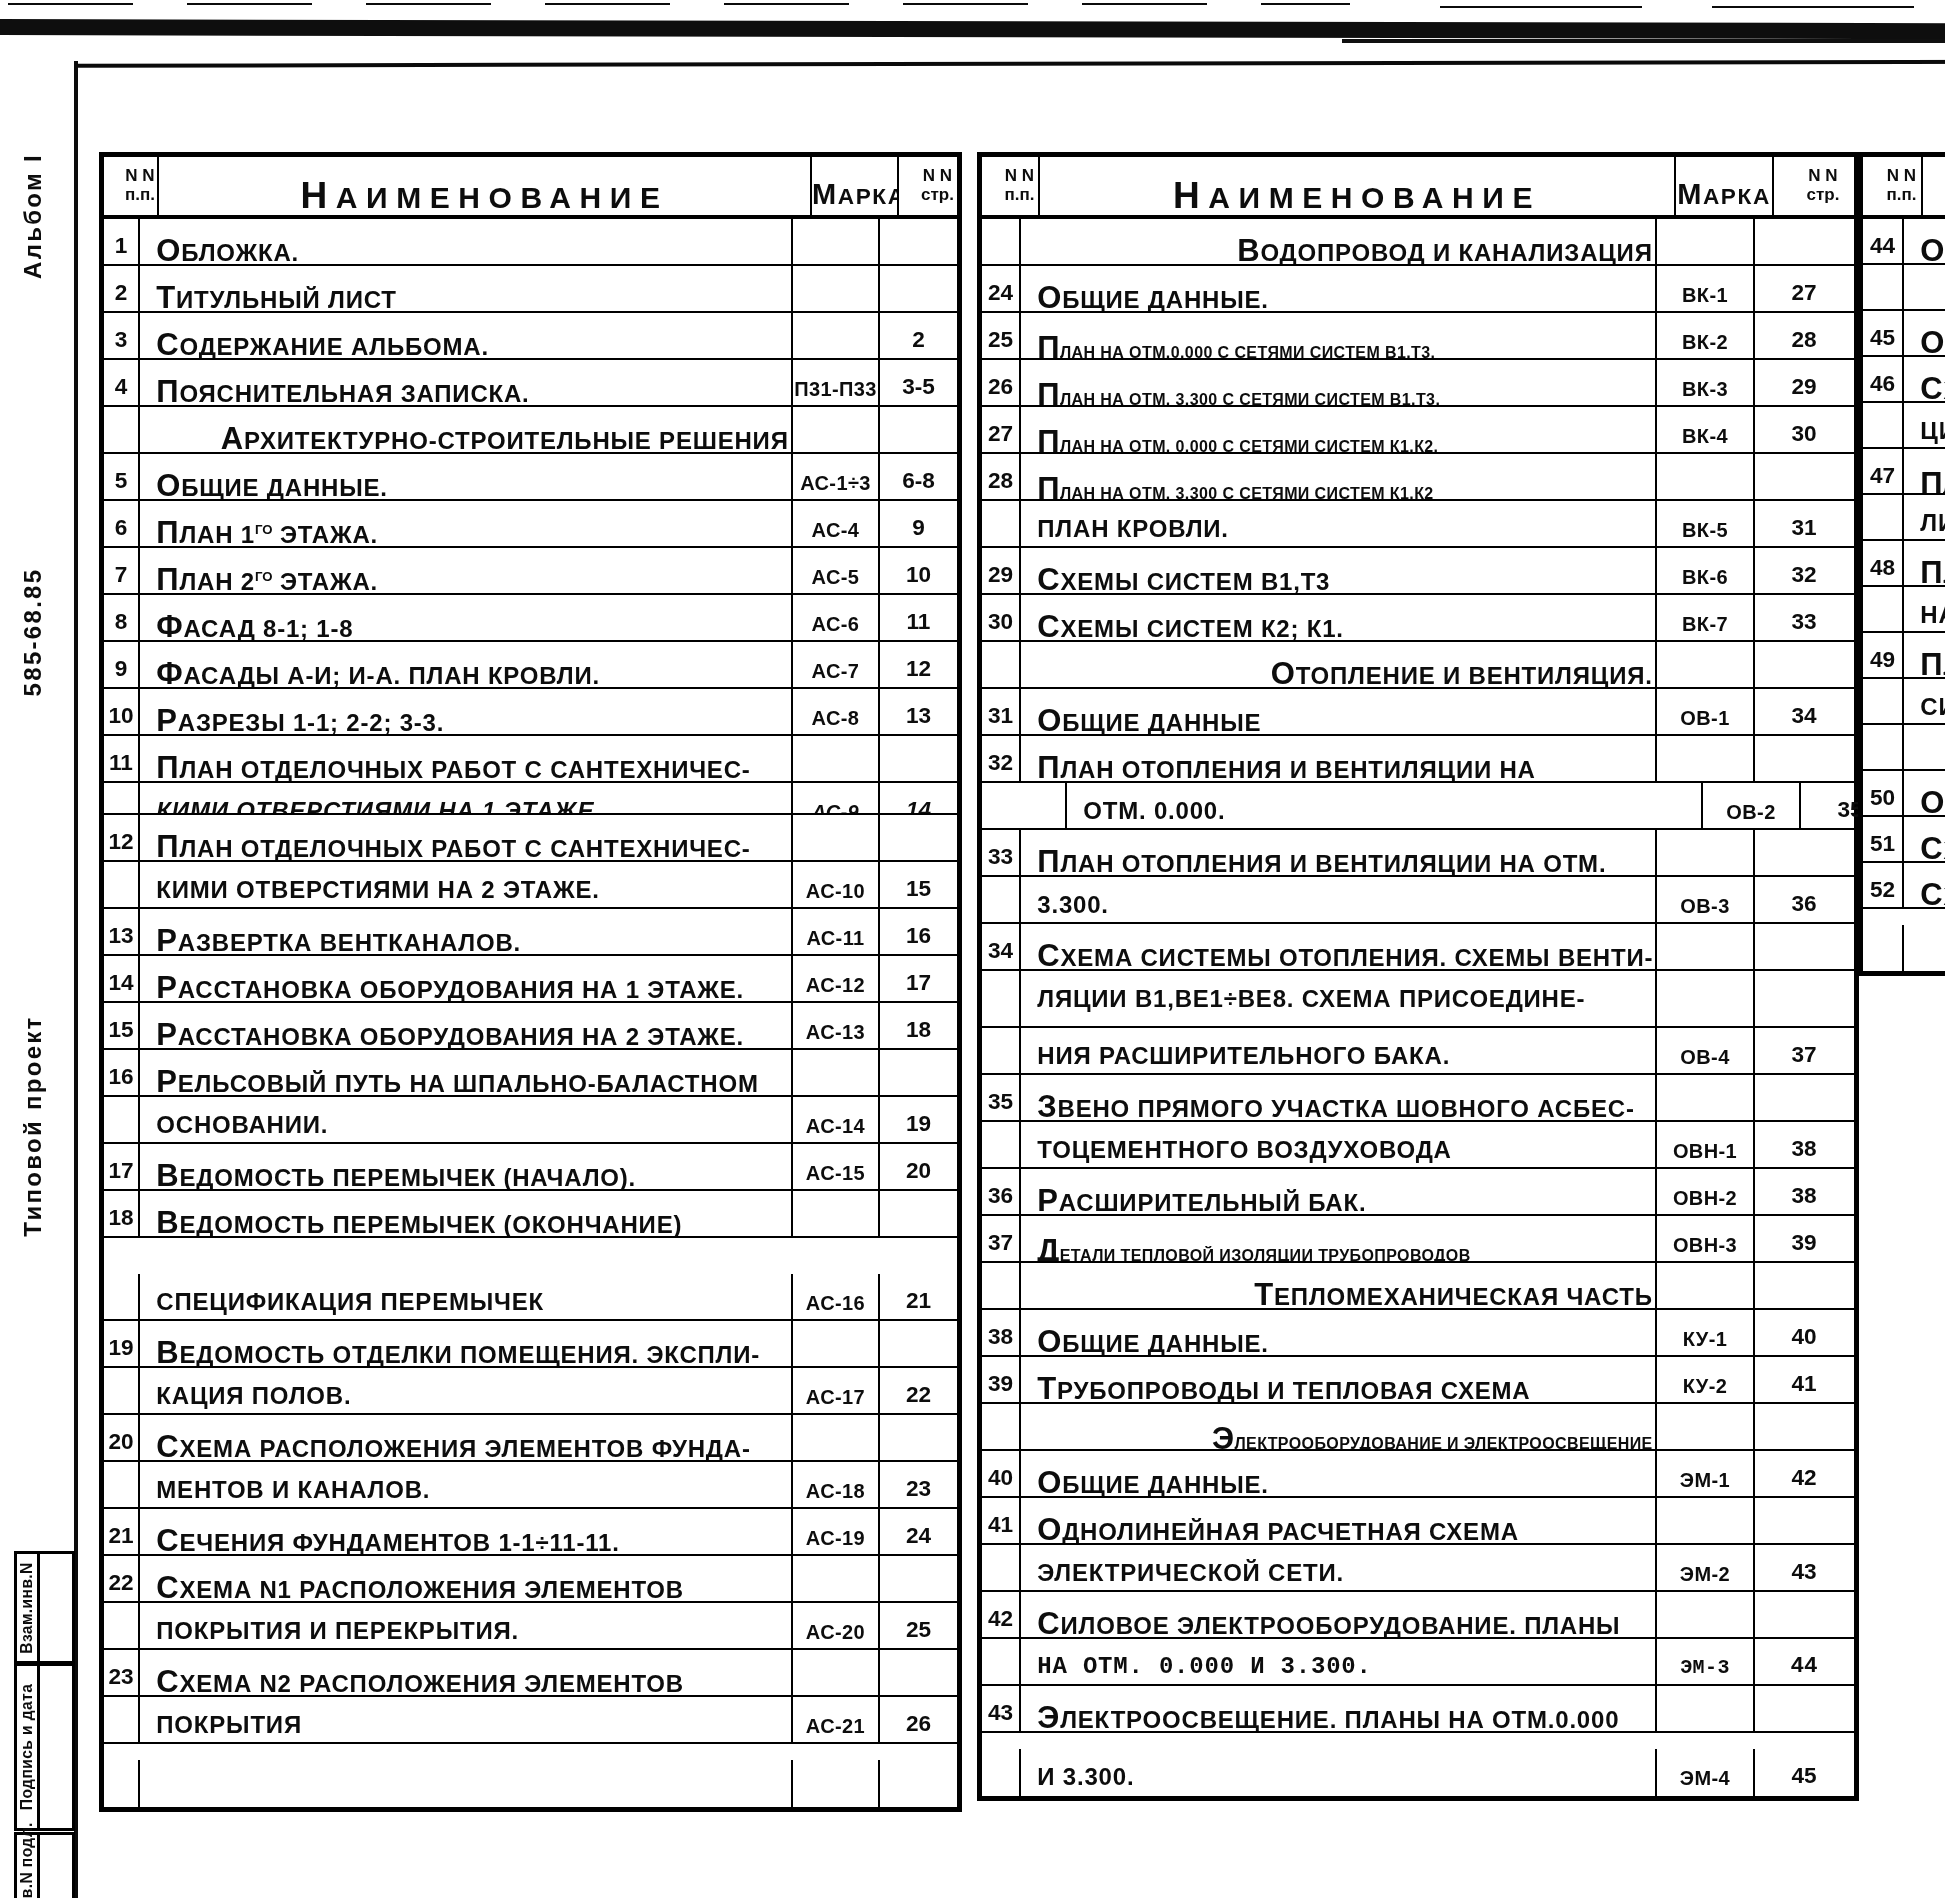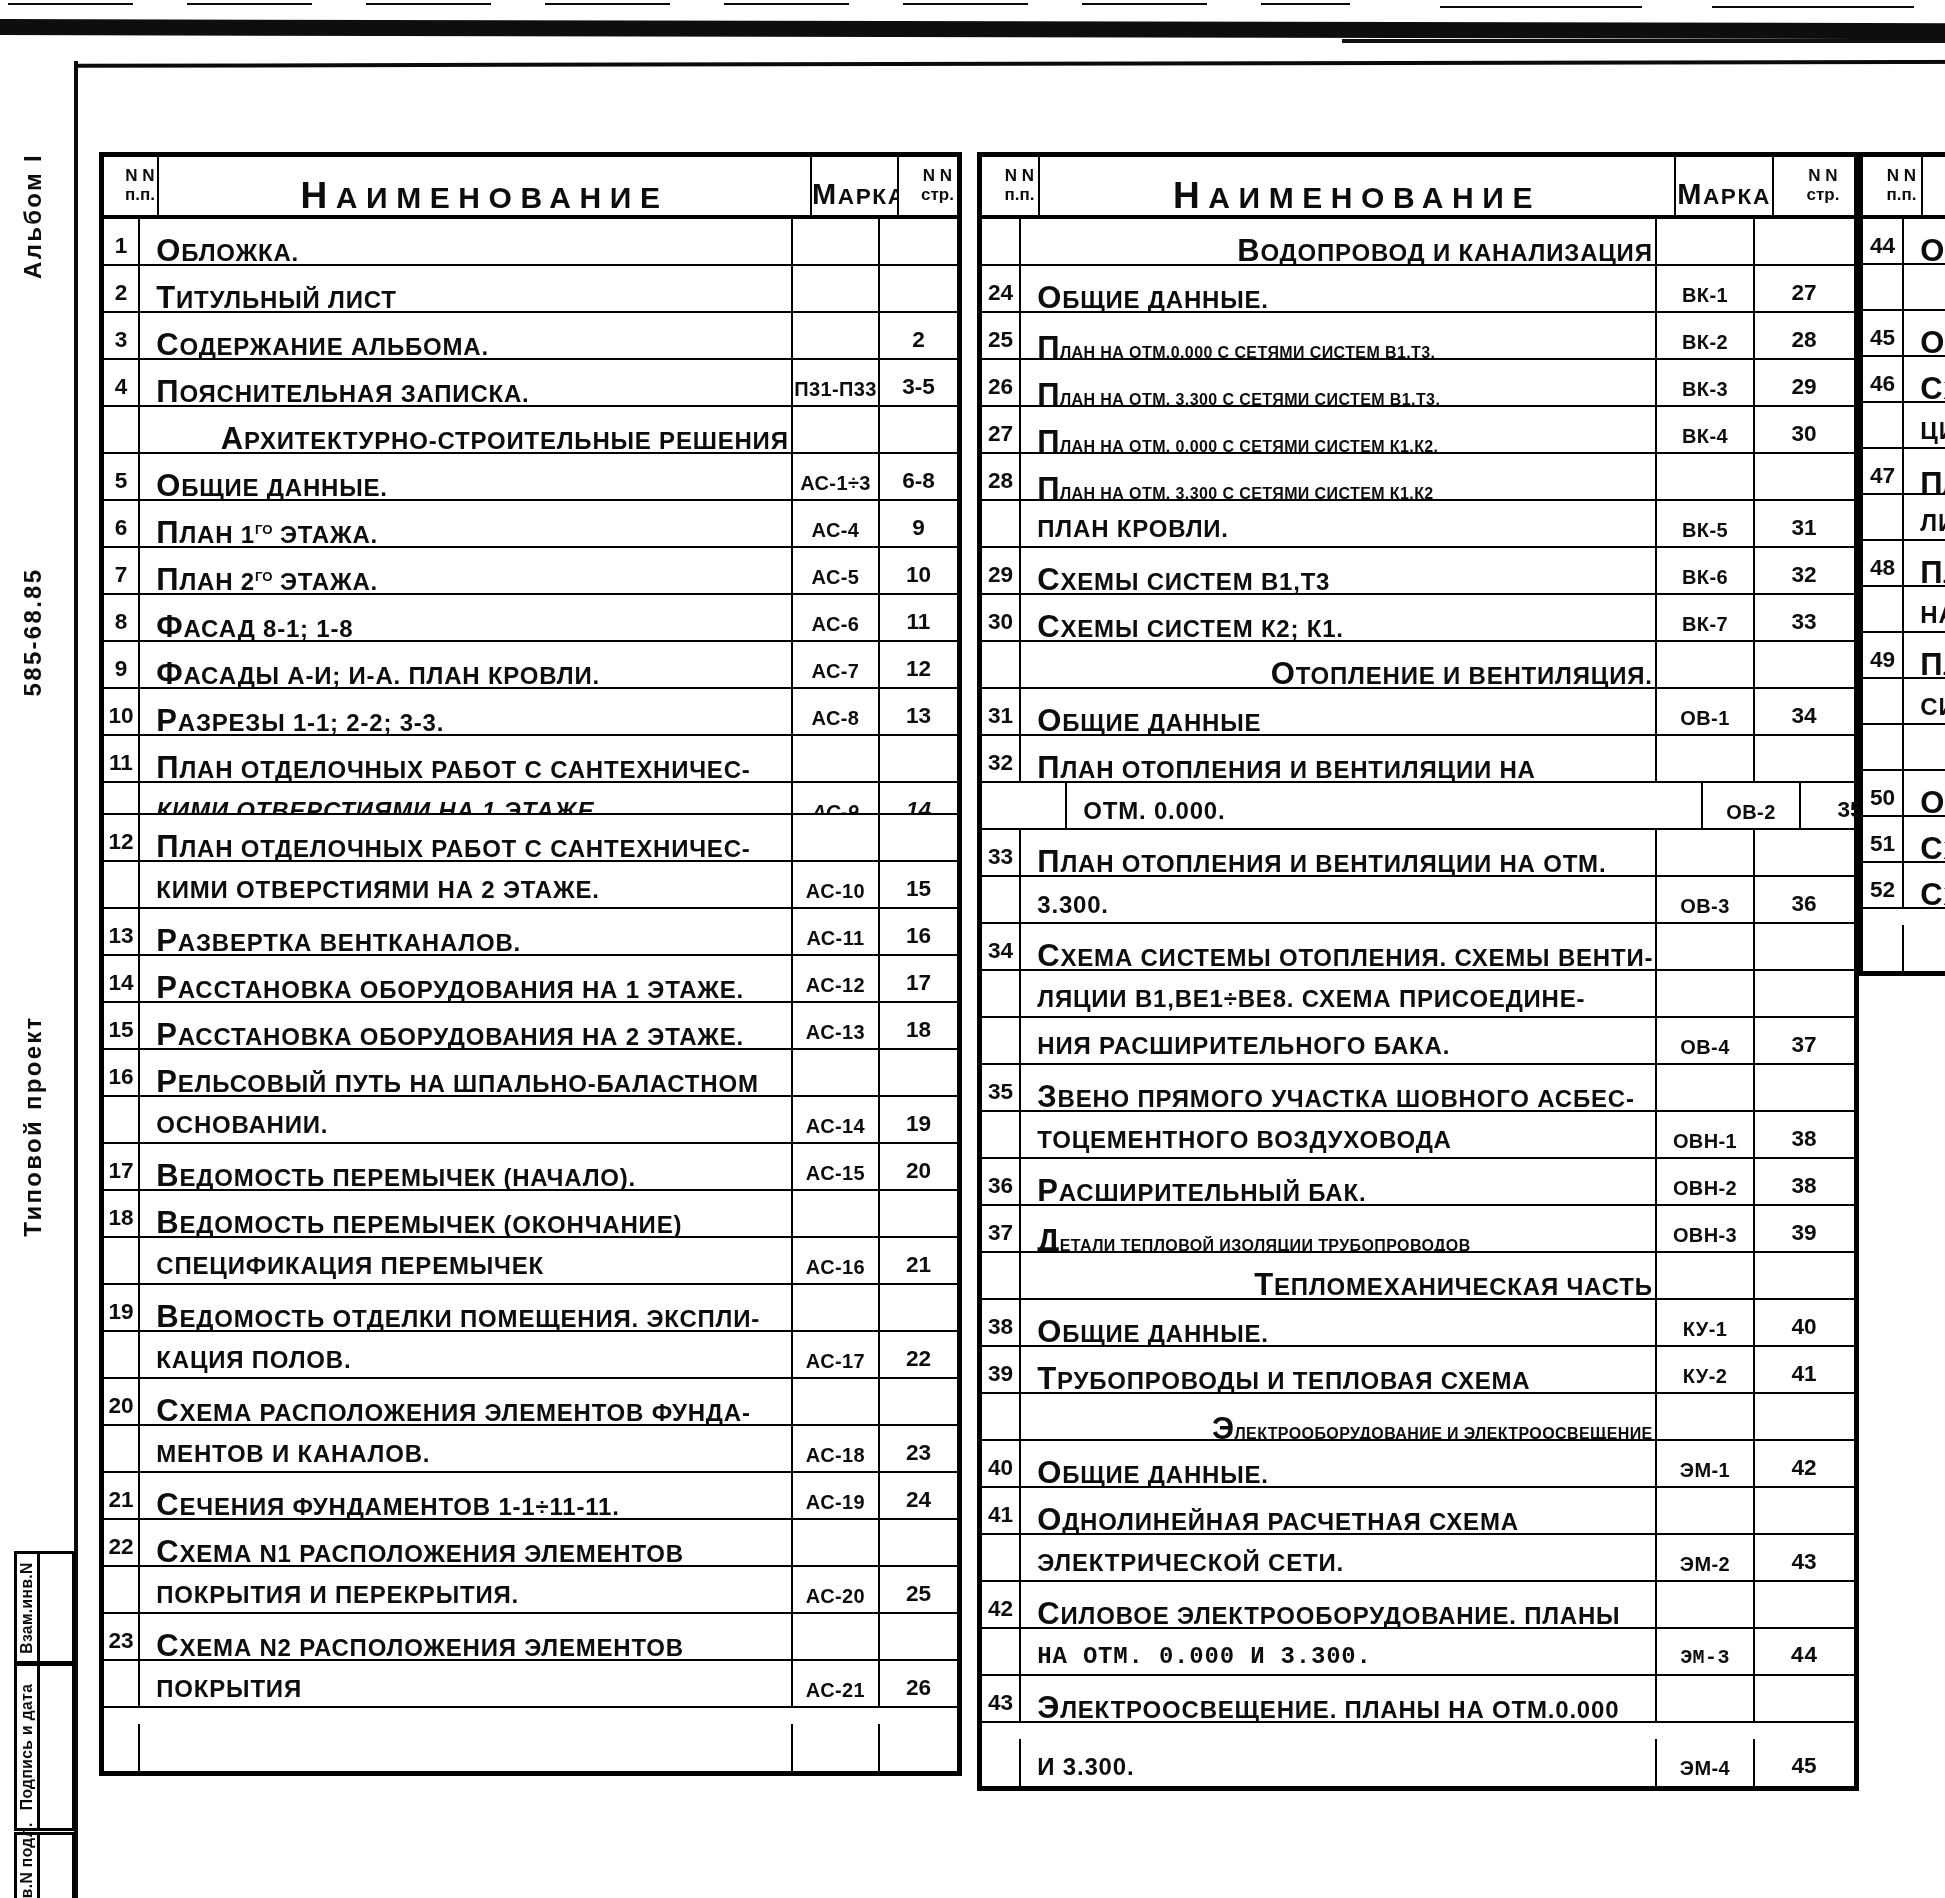--- a/index.html
+++ b/index.html
@@ -251,21 +251,21 @@
       <div class="cell c-name">Ведомость перемычек (начало).</div>
       <div class="cell c-marka">АС-15</div>
       <div class="cell c-str">20</div>
     </div>
     <div class="trow item" style="grid-template-columns: 36px 653px 87px 77px; height: 47px;">
       <div class="cell c-n">18</div>
       <div class="cell c-name">Ведомость перемычек (окончание)</div>
       <div class="cell c-marka"></div>
       <div class="cell c-str"></div>
     </div>
-    <div class="trow cont" style="grid-template-columns: 36px 653px 87px 77px; height: 47px;">
+    <div class="trow cont" style="grid-template-columns: 36px 653px 87px 77px; height: 47px; margin-top: 36px;">
       <div class="cell c-n"></div>
       <div class="cell c-name">Спецификация перемычек</div>
       <div class="cell c-marka">АС-16</div>
       <div class="cell c-str">21</div>
     </div>
     <div class="trow item" style="grid-template-columns: 36px 653px 87px 77px; height: 47px;">
       <div class="cell c-n">19</div>
       <div class="cell c-name">Ведомость отделки помещения. Экспли-</div>
       <div class="cell c-marka"></div>
       <div class="cell c-str"></div>
@@ -421,21 +421,21 @@
       <div class="cell c-name">3.300.</div>
       <div class="cell c-marka">ОВ-3</div>
       <div class="cell c-str">36</div>
     </div>
     <div class="trow item" style="grid-template-columns: 39px 636px 98px 98px; height: 47px;">
       <div class="cell c-n">34</div>
       <div class="cell c-name">Схема системы отопления. Схемы венти-</div>
       <div class="cell c-marka"></div>
       <div class="cell c-str"></div>
     </div>
-    <div class="trow cont" style="grid-template-columns: 39px 636px 98px 98px; height: 47px;">
+    <div class="trow cont" style="grid-template-columns: 39px 636px 98px 98px; height: 57px;">
       <div class="cell c-n"></div>
       <div class="cell c-name">ляции В1,ВЕ1÷ВЕ8. Схема присоедине-</div>
       <div class="cell c-marka"></div>
       <div class="cell c-str"></div>
     </div>
     <div class="trow cont" style="grid-template-columns: 39px 636px 98px 98px; height: 47px;">
       <div class="cell c-n"></div>
       <div class="cell c-name">ния расширительного бака.</div>
       <div class="cell c-marka">ОВ-4</div>
       <div class="cell c-str">37</div>

